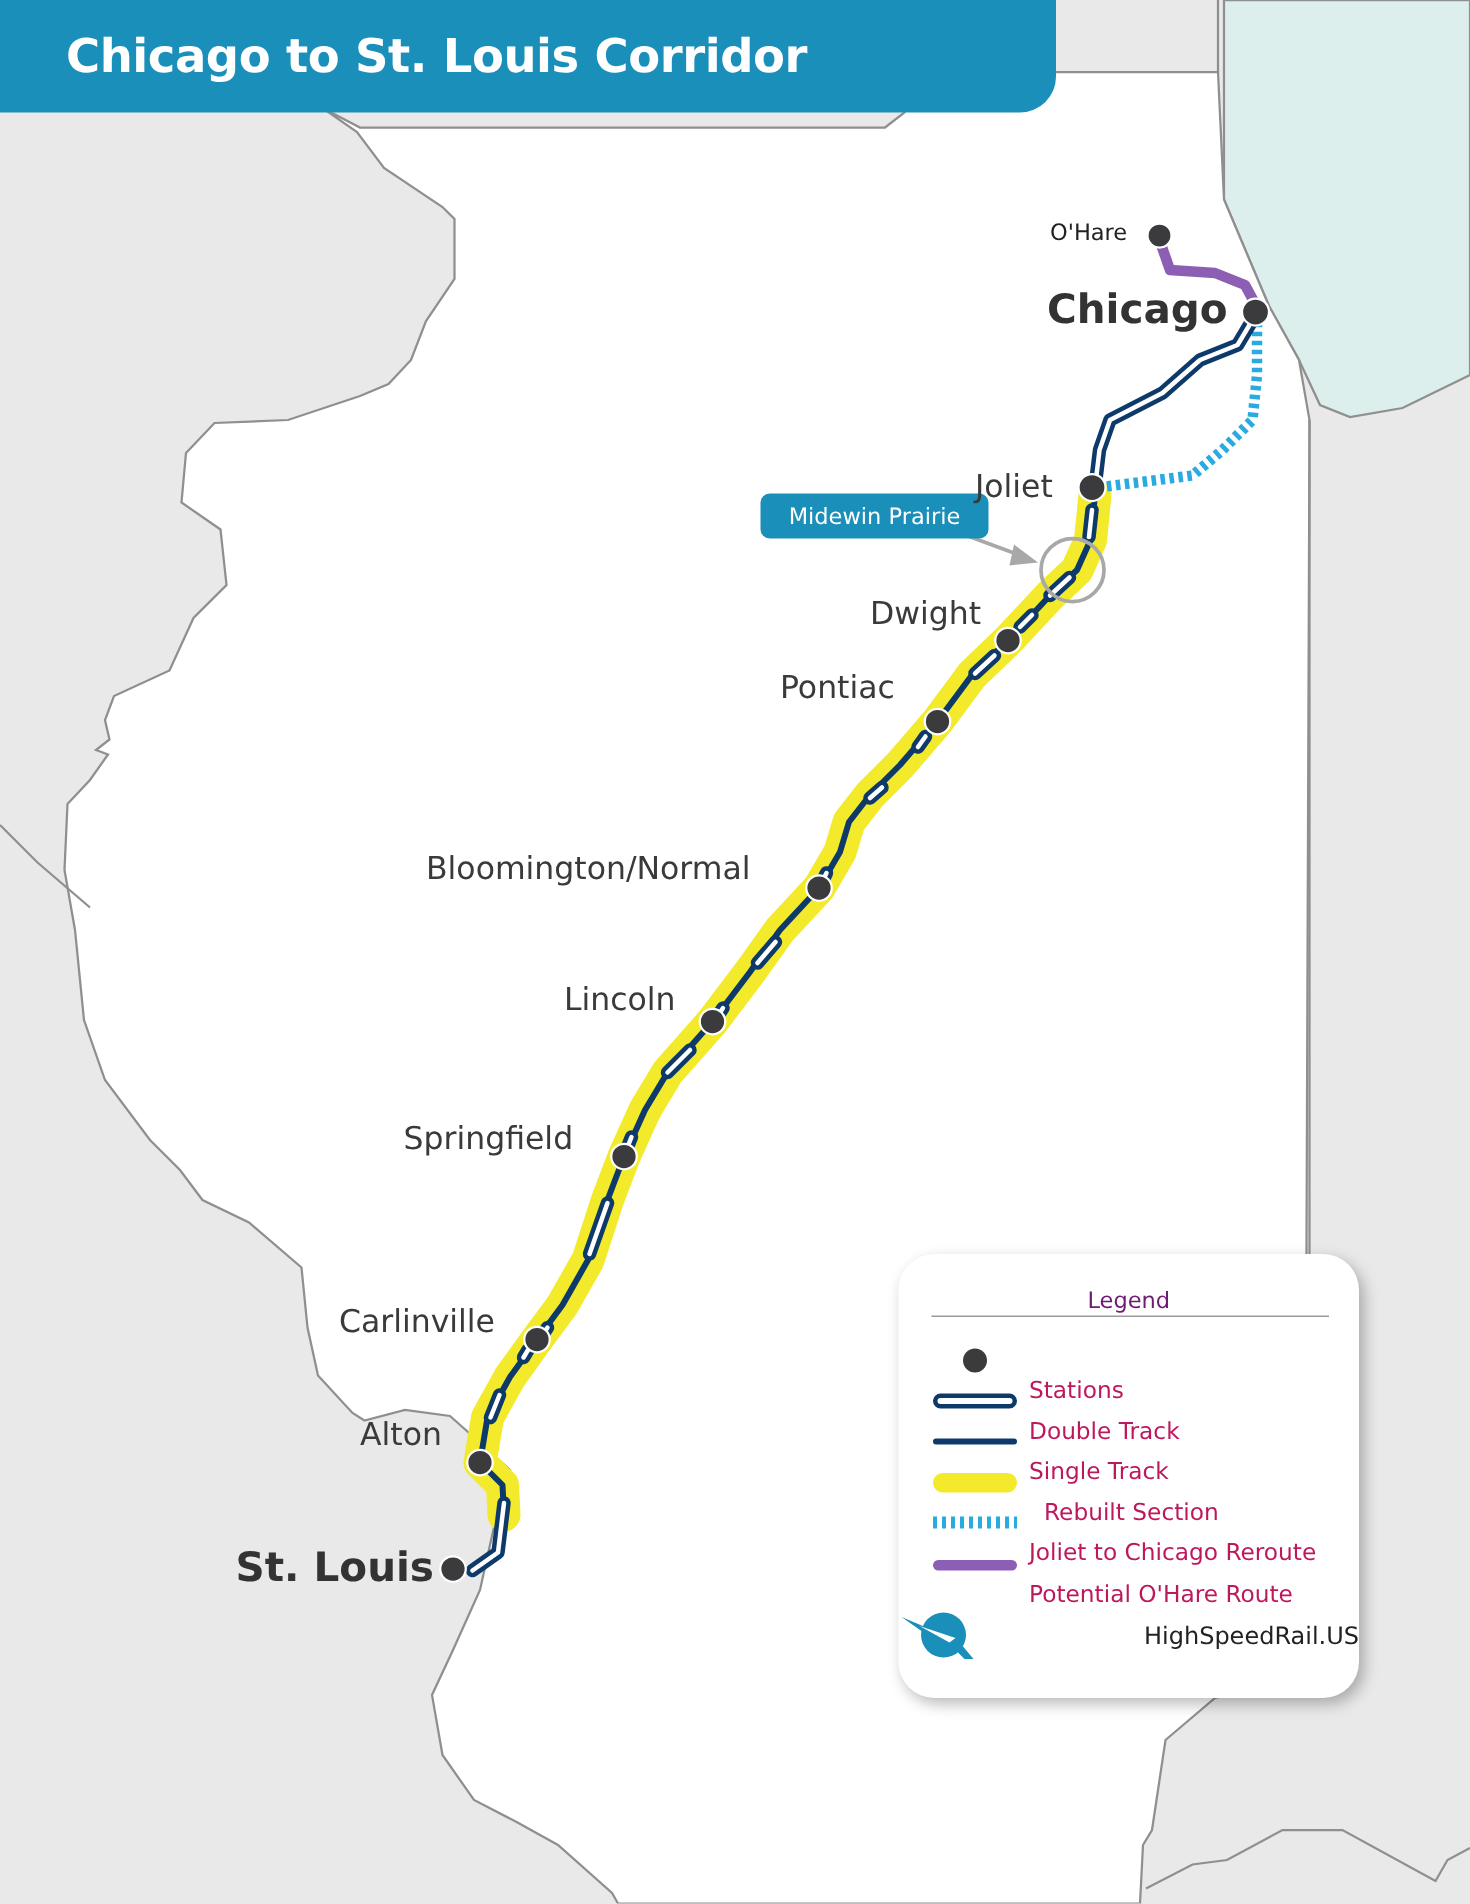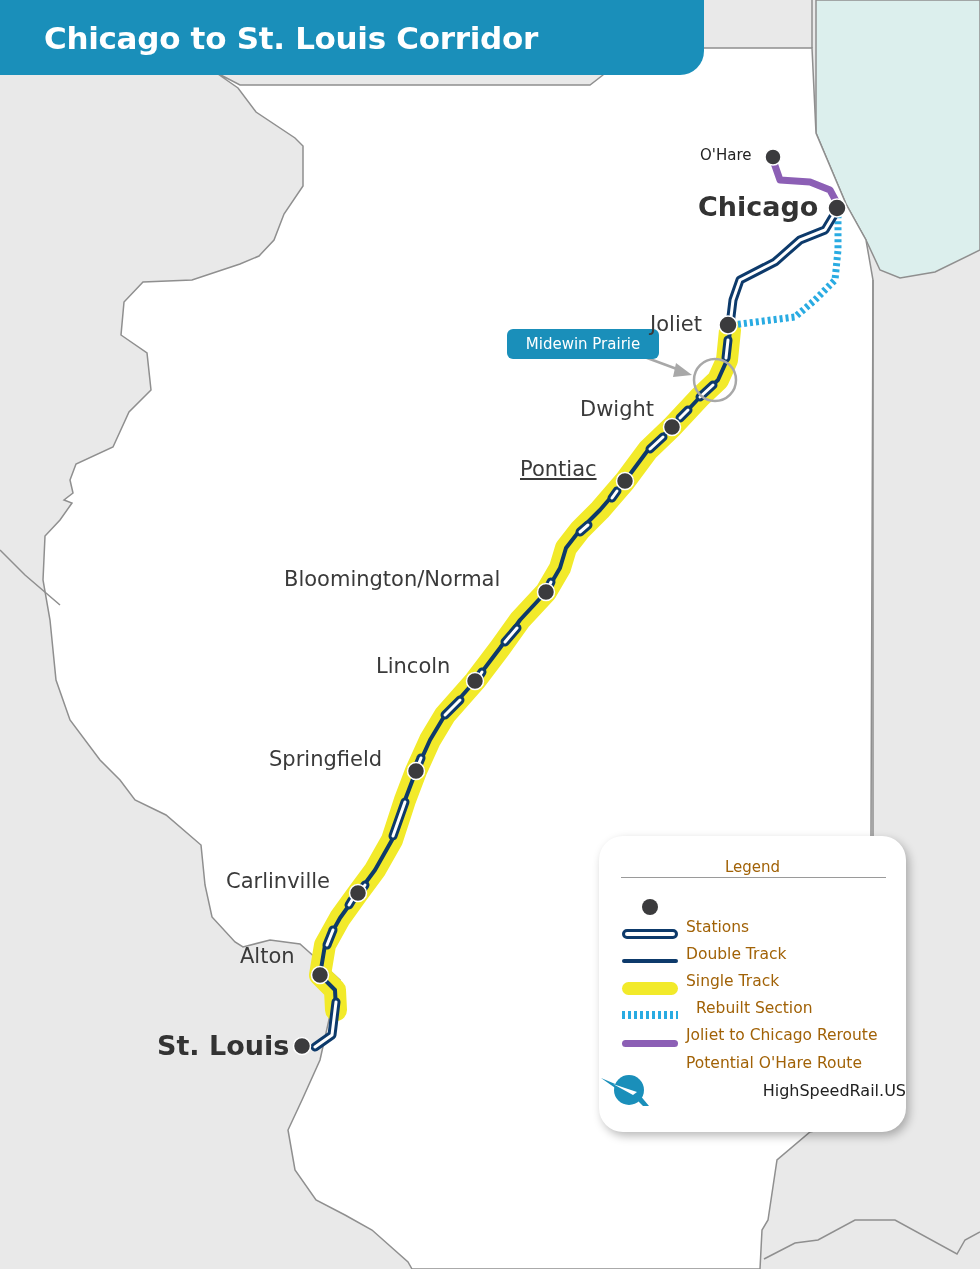--- a/index.html
+++ b/index.html
@@ -5,25 +5,25 @@
   html, body { margin:0; padding:0; }
   body { width:980px; height:1269px; position:relative; overflow:hidden; background:#e9e9e9; font-family:"DejaVu Sans", "Liberation Sans", sans-serif; }
   #map { position:absolute; left:0; top:0; width:980px; height:1269px; }
   .title-banner { position:absolute; left:0; top:0; width:704px; height:75px; background:#1a8fba; border-bottom-right-radius:24px; display:flex; align-items:center; }
   .title-banner .title-text { color:#fff; font-family:"DejaVu Sans", sans-serif; font-weight:bold; font-size:31px; margin-left:44px; letter-spacing:-0.3px; }
   .callout { position:absolute; left:463px; top:329px; width:152px; height:30px; background:#1a8fba; border-radius:6px; color:#fff; font-size:15px; display:flex; align-items:center; justify-content:center;margin-left:44px; }
   .label { position:absolute; color:#3a3a3a; font-size:21px; white-space:nowrap; line-height:1; }
   .label.small { font-size:15px; color:#222; }
   .label.big { font-size:27px; font-weight:bold; color:#333; }
   .legend { position:absolute; left:599px; top:836px; width:307px; height:296px; background:#fff; border-radius:24px; box-shadow:3px 4px 10px rgba(0,0,0,0.28); }
-  .legend .legend-title { position:absolute; left:0; right:0; top:22px; text-align:center; font-size:15px; color:#a16207; }
+  .legend .legend-title { position:absolute; left:0; right:0; top:22px; text-align:center; font-size:15px; color:#701a75; }
   .legend .legend-rule { position:absolute; left:22px; right:20px; top:41px; height:1px; background:#9a9a9a; }
   .legend .row { position:absolute; left:0; height:22px; display:flex; align-items:center; }
   .legend .swatch { width:58px; margin-left:22px; height:14px; position:relative; display:flex; align-items:center; justify-content:center; }
-  .legend .row-label { margin-left:7px; font-size:15.5px; color:#a16207; white-space:nowrap;margin-top:40px; }
+  .legend .row-label { margin-left:7px; font-size:15.5px; color:#be185d; white-space:nowrap;margin-top:40px; }
   .sw-dot { width:16px; height:16px; border-radius:50%; background:#3b3b3d; }
   .sw-double { width:56px; height:10px; border:3px solid #0d3a6b; border-radius:8px; box-sizing:border-box; background:#fff; }
   .sw-single { width:56px; height:4px; background:#0d3a6b; border-radius:2px; }
   .sw-rebuilt { width:56px; height:13px; background:#f2ea2a; border-radius:7px; }
   .sw-reroute { width:56px; height:8px; background:repeating-linear-gradient(90deg,#29abe2 0 3px,transparent 3px 6px); }
   .sw-ohare { width:56px; height:7px; background:#8c5fb5; border-radius:4px; }
   .legend .brand { position:absolute; left:0; right:0; top:236px; display:flex; align-items:center; justify-content:space-between; }
   .legend .brand-name { font-size:16px; color:#222; margin-left:6px; }
 </style>
 </head>
@@ -107,21 +107,21 @@
 <div class="title-banner">
   <span class="title-text">Chicago to St. Louis Corridor</span>
 </div>
 
 <div class="callout">Midewin Prairie</div>
 
 <span class="label small" style="left:700px; top:148px;">O'Hare</span>
 <span class="label big" style="left:698px; top:193px;">Chicago</span>
 <span class="label" style="left:650px; top:314px;">Joliet</span>
 <span class="label" style="left:580px; top:399px;">Dwight</span>
-<span class="label" style="left:520px; top:459px;text-decoration:underline;">Pontiac</span>
+<span class="label" style="left:520px; top:448px;">Pontiac</span>
 <span class="label" style="left:284px; top:569px;">Bloomington/Normal</span>
 <span class="label" style="left:376px; top:656px;">Lincoln</span>
 <span class="label" style="left:269px; top:749px;">Springfield</span>
 <span class="label" style="left:226px; top:871px;">Carlinville</span>
 <span class="label" style="left:240px; top:946px;">Alton</span>
 <span class="label big" style="left:157px; top:1032px;">St. Louis</span>
 
 <div class="legend">
   <div class="legend-title">Legend</div>
   <div class="legend-rule"></div>

